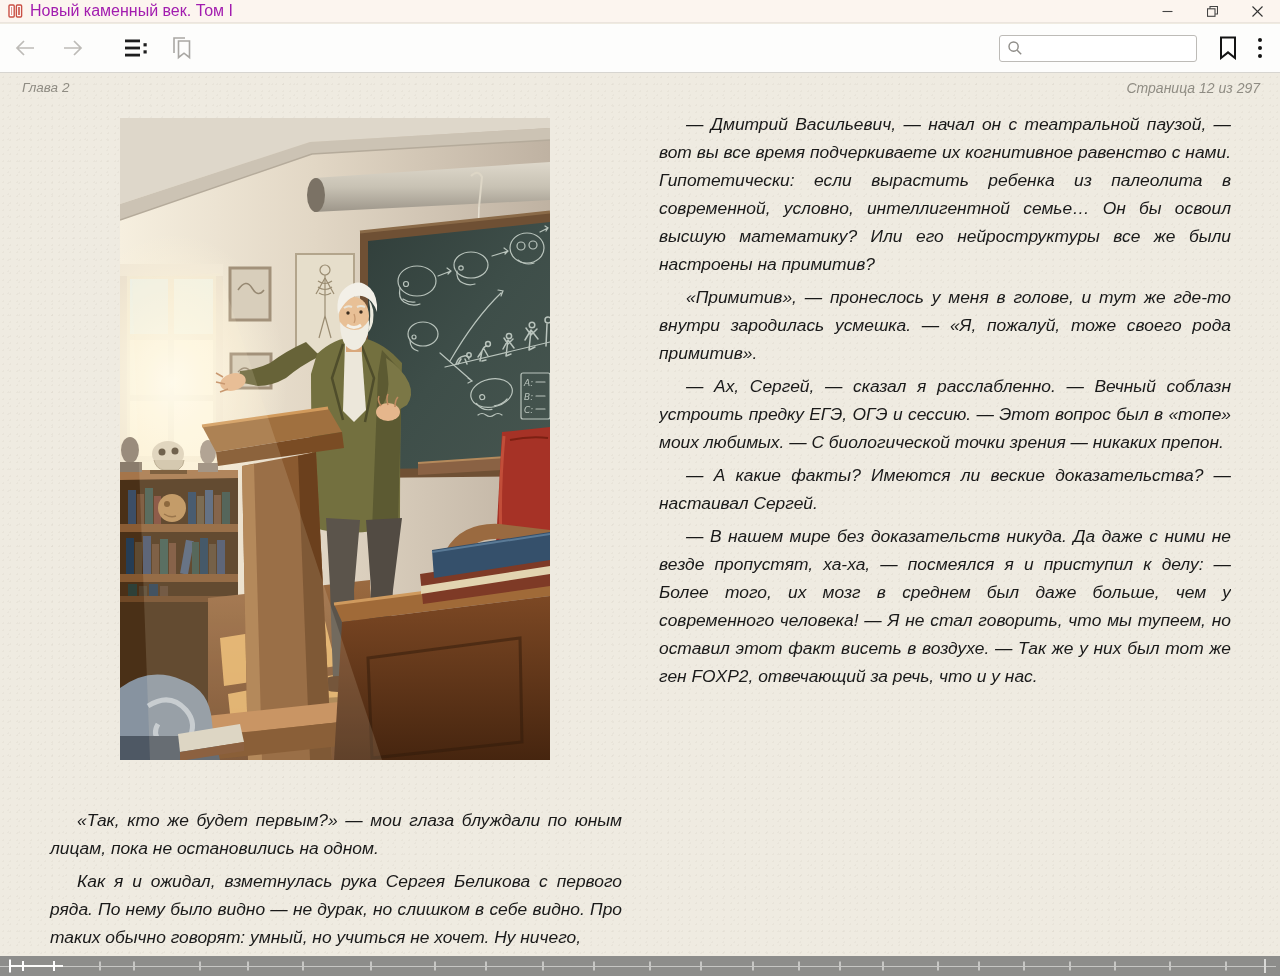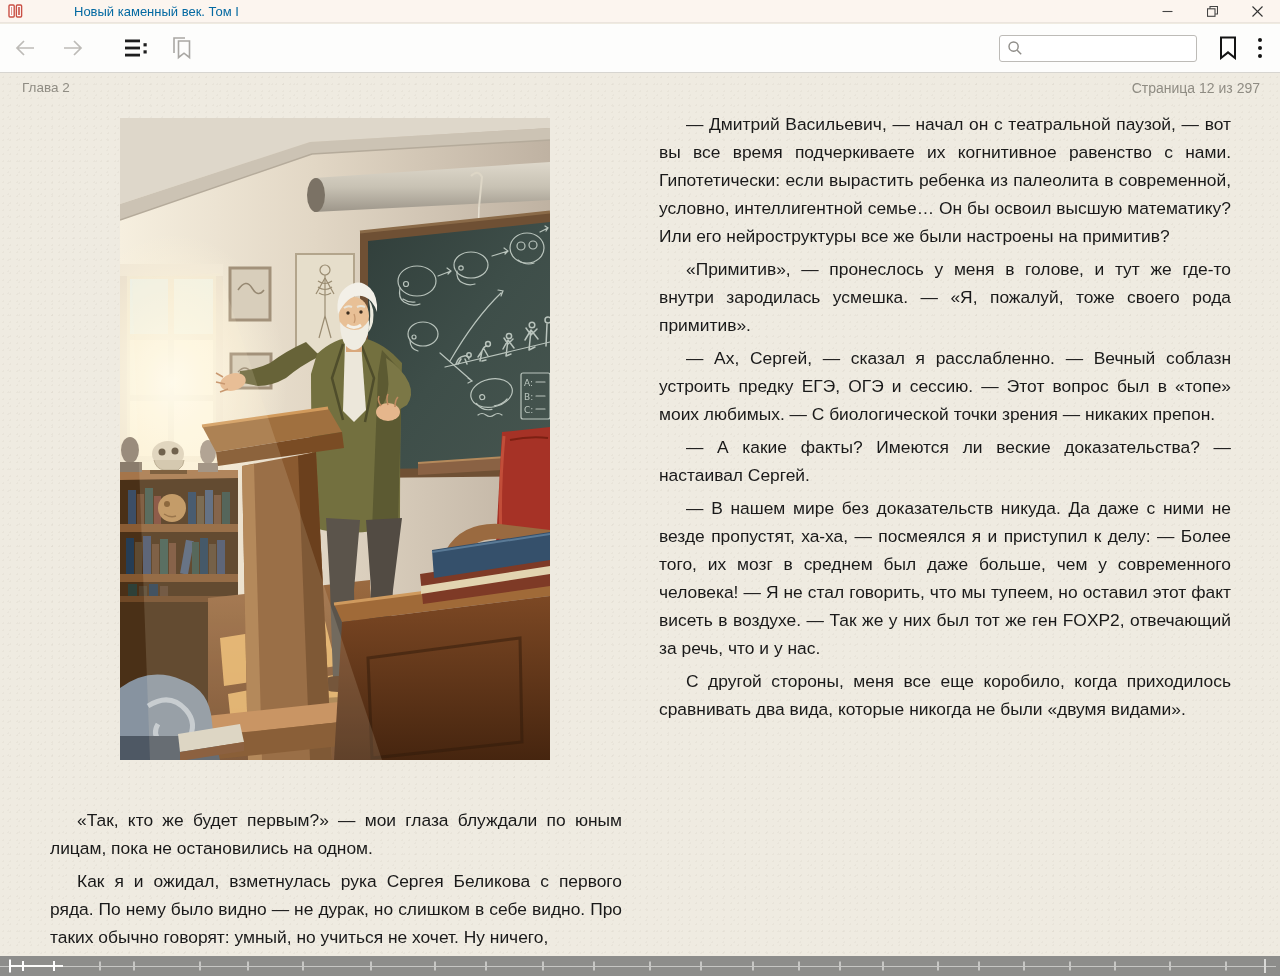--- a/index.html
+++ b/index.html
@@ -5,21 +5,21 @@
   * { box-sizing: border-box; margin: 0; padding: 0; }
   html,body { width:1280px; height:976px; overflow:hidden; }
   body { font-family:"Liberation Sans", sans-serif; background:#efebe1; }
   .app { position:relative; width:1280px; height:976px; overflow:hidden; }
 
   
   .titlebar { position:absolute; top:0; left:0; right:0; height:23px;
     background:#fcf5ef; border-bottom:1px solid #ece5de;
     display:flex; align-items:center; z-index:30; }
   .app-icon { margin:0 7px 0 8px; display:flex; }
-  .titlebar-text { font-size:13px; color:#0369a1;margin-left:44px; }
+  .titlebar-text { font-size:16px; color:#a21caf; }
   .win-controls { position:absolute; right:0; top:0; height:23px; display:flex; }
   .win-btn { width:45px; height:23px; display:flex; align-items:center; justify-content:center; cursor:default; }
 
   
   .toolbar { position:absolute; top:24px; left:0; right:0; height:49px;
     background:#fdfdfc; border-bottom:1px solid #d7d5d0;
     display:flex; align-items:center; z-index:20; }
   .tb-btn { display:flex; align-items:center; justify-content:center; background:none; border:none; padding:0; }
   .tb-back { margin-left:13px; } .tb-fwd { margin-left:24px; }
   .tb-toc { margin-left:40px; } .tb-bml { margin-left:23px; }
@@ -30,21 +30,21 @@
     background:transparent; font-family:"Liberation Sans",sans-serif; }
   .tb-bm { margin-left:22px; } .tb-menu { margin-left:20px; margin-right:17px; }
 
   
   .reader { position:absolute; top:74px; left:0; right:0; bottom:20px;
     background-color:#efebe1;
     background-image:
       radial-gradient(rgba(150,140,118,.07) 1px, transparent 1px),
       radial-gradient(rgba(120,110,90,.05) 1px, transparent 1px);
     background-size:7px 7px, 11px 11px; background-position:0 0, 3px 5px;
-    overflow:hidden; }
+    overflow:hidden;font-style:italic; }
   .chapter-label { position:absolute; left:22px; top:6px; font-size:13.5px; color:#8f8c83; }
   .page-label { position:absolute; right:20px; top:6px; font-size:14px; color:#8f8c83; }
 
   .illustration { position:absolute; left:120px; top:44px; width:430px; height:642px; overflow:hidden; }
   .illustration svg { display:block; }
 
   .col-left-text { position:absolute; left:50px; top:732px; width:572px; }
   .col-right { position:absolute; left:659px; top:36px; width:572px; height:852px; overflow:hidden; }
 
   p.book { font-size:17.4px; line-height:28px; color:#191919; text-align:justify;
@@ -408,21 +408,20 @@
       <p class="book">«Так, кто же будет первым?» — мои глаза блуждали по юным лицам, пока не остановились на одном.</p>
       <p class="book">Как я и ожидал, взметнулась рука Сергея Беликова с первого ряда. По нему было видно — не дурак, но слишком в себе видно. Про таких обычно говорят: умный, но учиться не хочет. Ну ничего,</p>
     </div>
 
     <div class="col-right">
       <p class="book">— Дмитрий Васильевич, — начал он с театральной паузой, — вот вы все время подчеркиваете их когнитивное равенство с нами. Гипотетически: если вырастить ребенка из палеолита в современной, условно, интеллигентной семье… Он бы освоил высшую математику? Или его нейроструктуры все же были настроены на примитив?</p>
       <p class="book">«Примитив», — пронеслось у меня в голове, и тут же где-то внутри зародилась усмешка. — «Я, пожалуй, тоже своего рода примитив».</p>
       <p class="book">— Ах, Сергей, — сказал я расслабленно. — Вечный соблазн устроить предку ЕГЭ, ОГЭ и сессию. — Этот вопрос был в «топе» моих любимых. — С биологической точки зрения — никаких препон.</p>
       <p class="book">— А какие факты? Имеются ли веские доказательства? — настаивал Сергей.</p>
       <p class="book">— В нашем мире без доказательств никуда. Да даже с ними не везде пропустят, ха-ха, — посмеялся я и приступил к делу: — Более того, их мозг в среднем был даже больше, чем у современного человека! — Я не стал говорить, что мы тупеем, но оставил этот факт висеть в воздухе. — Так же у них был тот же ген FOXP2, отвечающий за речь, что и у нас.</p>
-      <p class="book">С другой стороны, меня все еще коробило, когда приходилось сравнивать два вида, которые никогда не были «двумя видами».</p>
     </div>
   </div>
 
   <div class="progressbar">
     <div class="pb-baseline"></div>
     <div class="pb-progress" style="width: 4.2%;"></div>
   <div class="tick start" style="left: 0.8%;"></div>
       <div class="tick done" style="left: 1.8%;"></div>
       <div class="tick done" style="left: 4.2%;"></div>
       <div class="tick rest" style="left: 7.8%;"></div>

